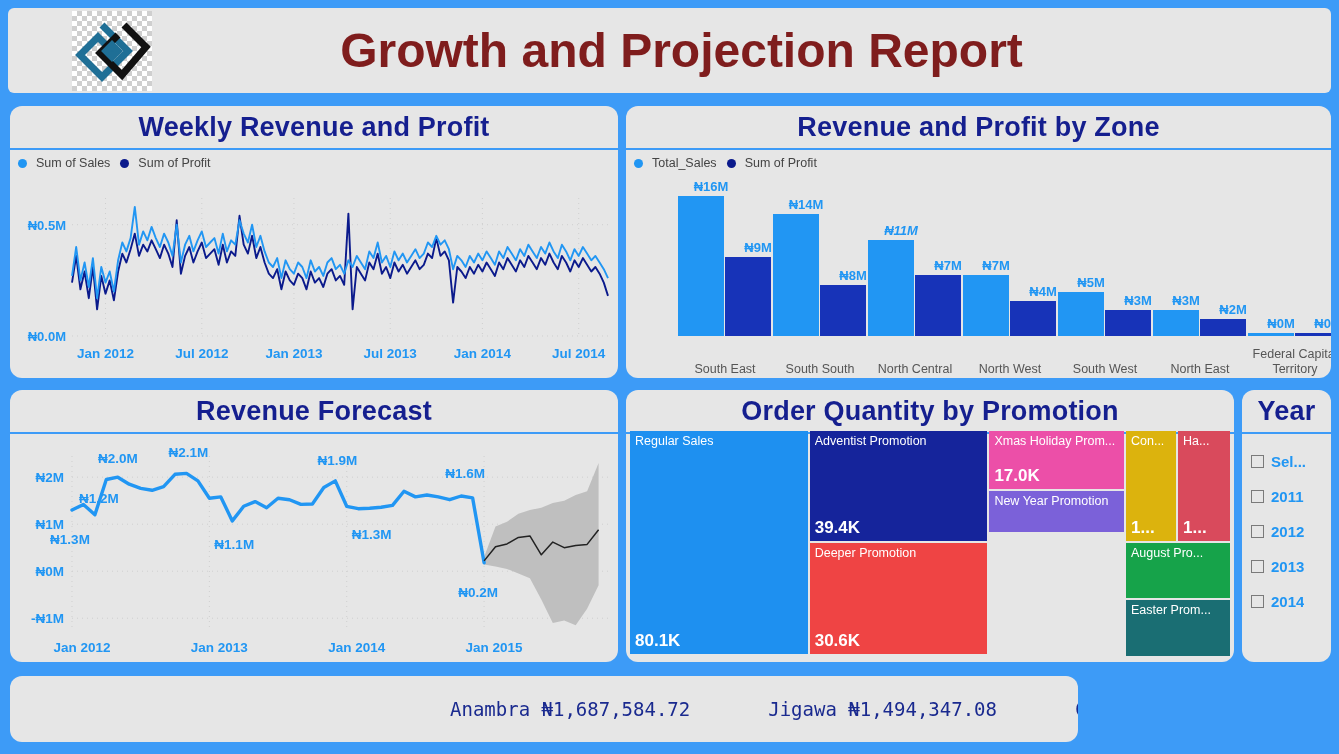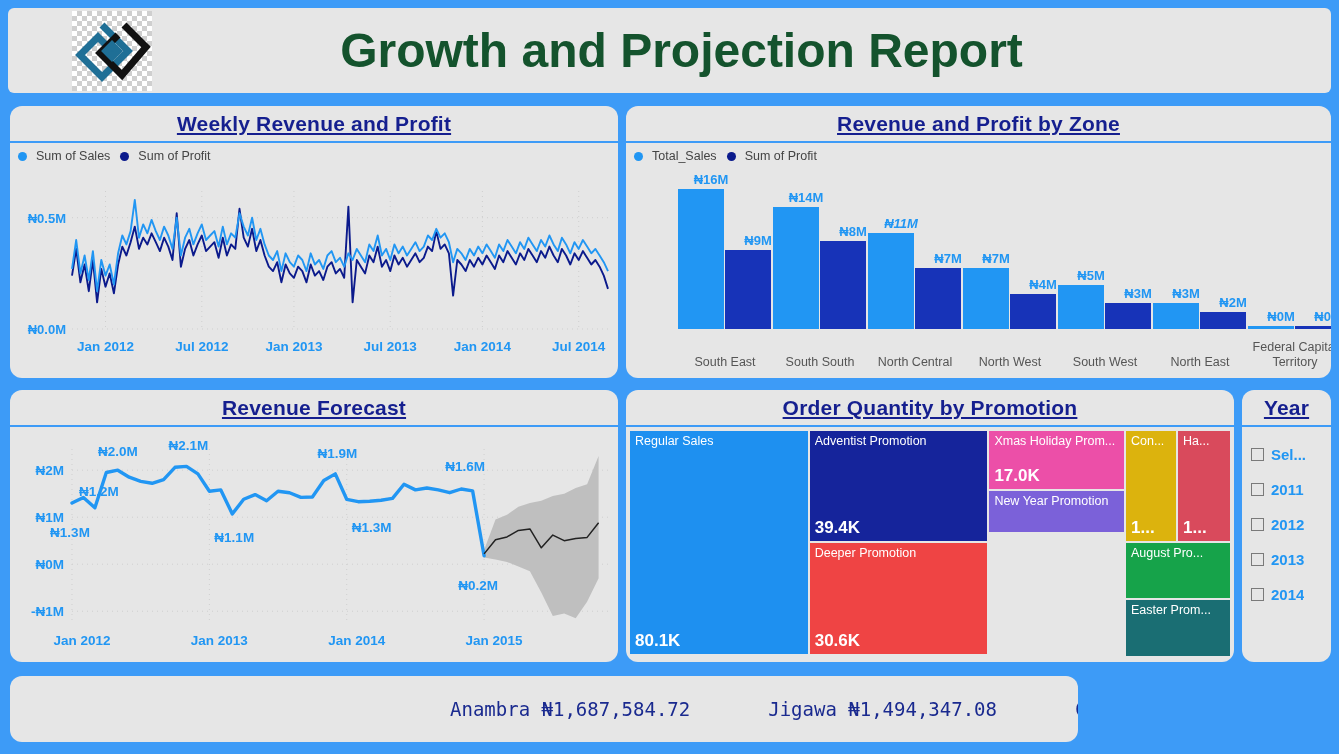--- a/index.html
+++ b/index.html
@@ -18,22 +18,21 @@
     position: absolute;
     overflow: hidden;
   }
   .card-title {
     text-align: center;
     color: #151f8f;
     font-weight: bold;
     letter-spacing: .2px;
     padding: 6px 4px 5px 4px;
     border-bottom: 2px solid #3d9bf7;
-    font-size: 21px;
-    text-decoration: underline;
+    font-size: 27px;
   }
 
   
   #header {
     position: absolute; left: 8px; top: 8px;
     width: 1323px; height: 85px;
     background: #e6e6e6; border-radius: 6px;
     display: flex; align-items: center;
   }
   #logo-box { width: 80px; height: 80px; margin-left: 64px; flex: none; position: relative; }
@@ -41,21 +40,21 @@
     position: absolute; inset: 0;
     background-image:
       linear-gradient(45deg, #cfcfcf 25%, transparent 25%, transparent 75%, #cfcfcf 75%),
       linear-gradient(45deg, #cfcfcf 25%, #ffffff 25%, #ffffff 75%, #cfcfcf 75%);
     background-size: 10px 10px;
     background-position: 0 0, 5px 5px;
   }
   #logo-svg { position: absolute; inset: 0; }
   #header-title {
     flex: 1; text-align: center;
-    color: #14532d; font-weight: bold; font-size: 48px;
+    color: #7f1d1d; font-weight: bold; font-size: 48px;
     margin-right: 120px; white-space: nowrap;
   }
 
   
   #card-weekly   { left: 10px;   top: 106px; width: 608px; height: 272px; }
   #card-zone     { left: 626px;  top: 106px; width: 705px; height: 272px; }
   #card-forecast { left: 10px;   top: 390px; width: 608px; height: 272px; }
   #card-treemap  { left: 626px;  top: 390px; width: 608px; height: 272px; }
   #card-year     { left: 1242px; top: 390px; width: 89px;  height: 272px; }
   #ticker-card   { left: 10px;   top: 676px; width: 1068px; height: 66px; }
@@ -177,21 +176,21 @@
           </div>
           <div class="bar profit" style="height: 78.75px;">
             <span class="bar-lbl">₦9M</span>
           </div>
         </div>
         <div class="zcat" style="left: 44px;">South East</div>
         <div class="zgroup" style="left: 147px;">
           <div class="bar sales" style="height: 122.5px;">
             <span class="bar-lbl">₦14M</span>
           </div>
-          <div class="bar profit" style="height: 88px;">
+          <div class="bar profit" style="height: 51px;">
             <span class="bar-lbl">₦8M</span>
           </div>
         </div>
         <div class="zcat" style="left: 139px;">South South</div>
         <div class="zgroup" style="left: 242px;">
           <div class="bar sales" style="height: 96.25px; font-style: italic;">
             <span class="bar-lbl">₦11M</span>
           </div>
           <div class="bar profit" style="height: 61.25px;">
             <span class="bar-lbl">₦7M</span>

